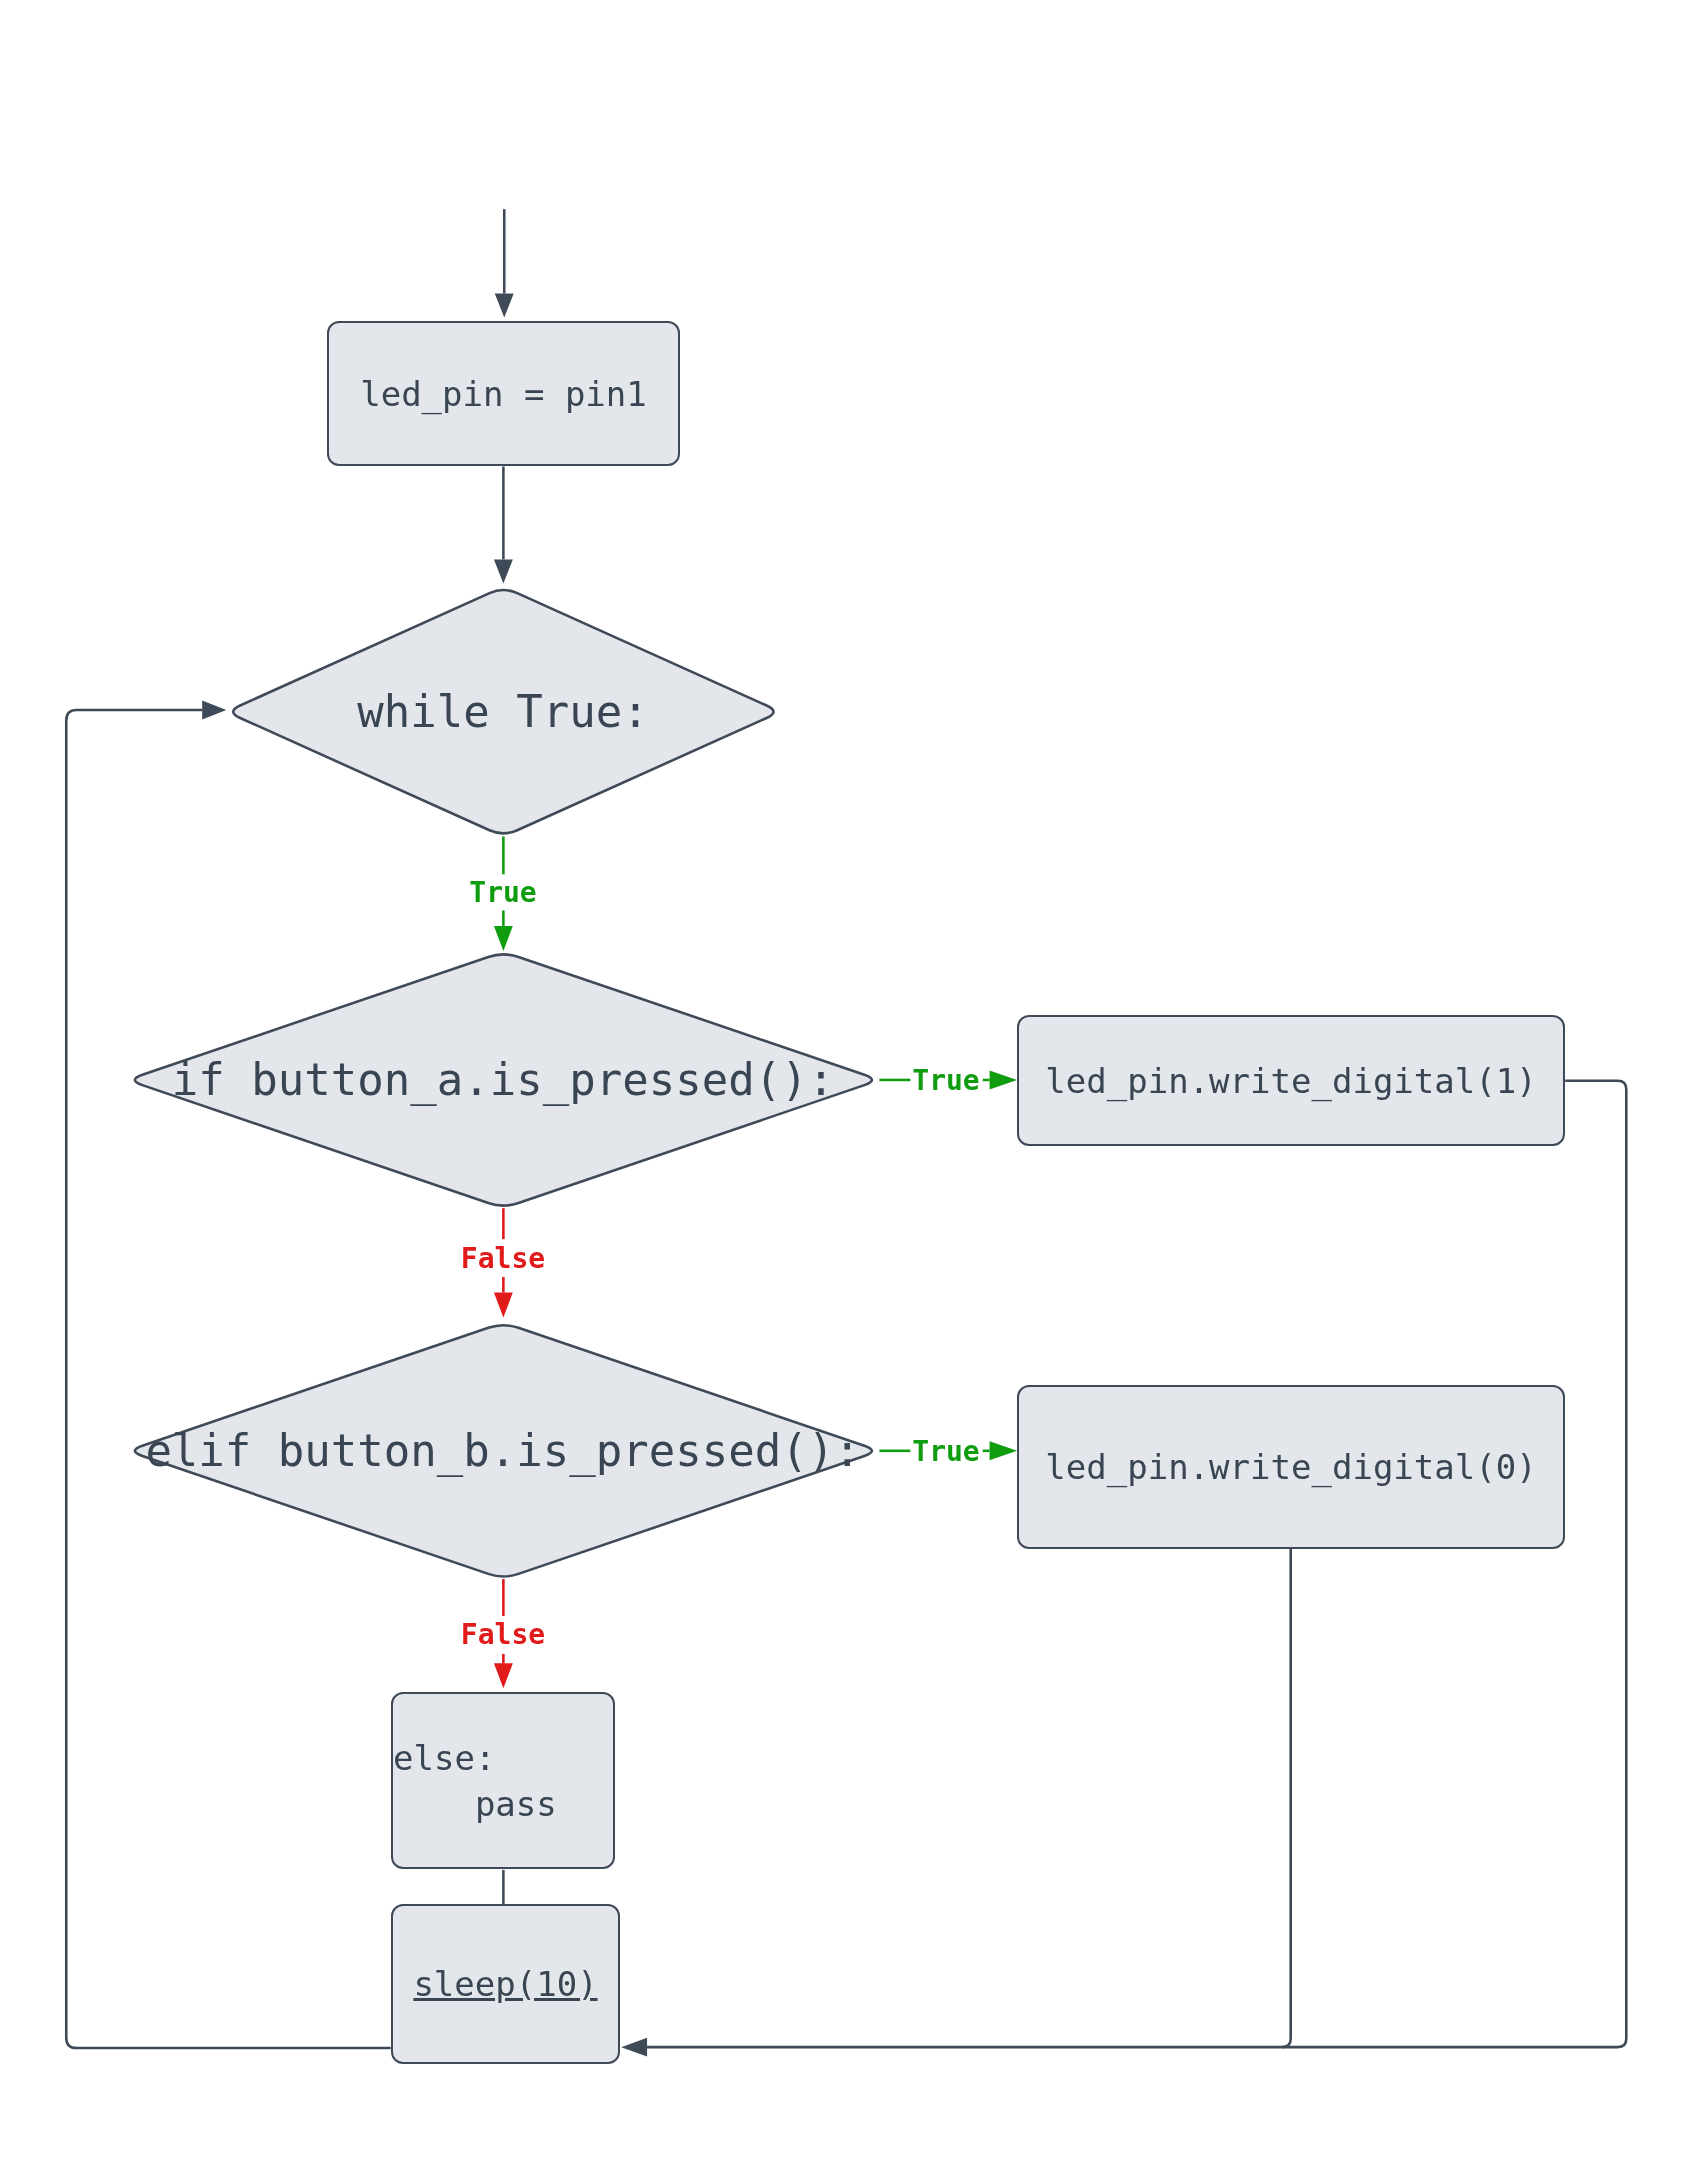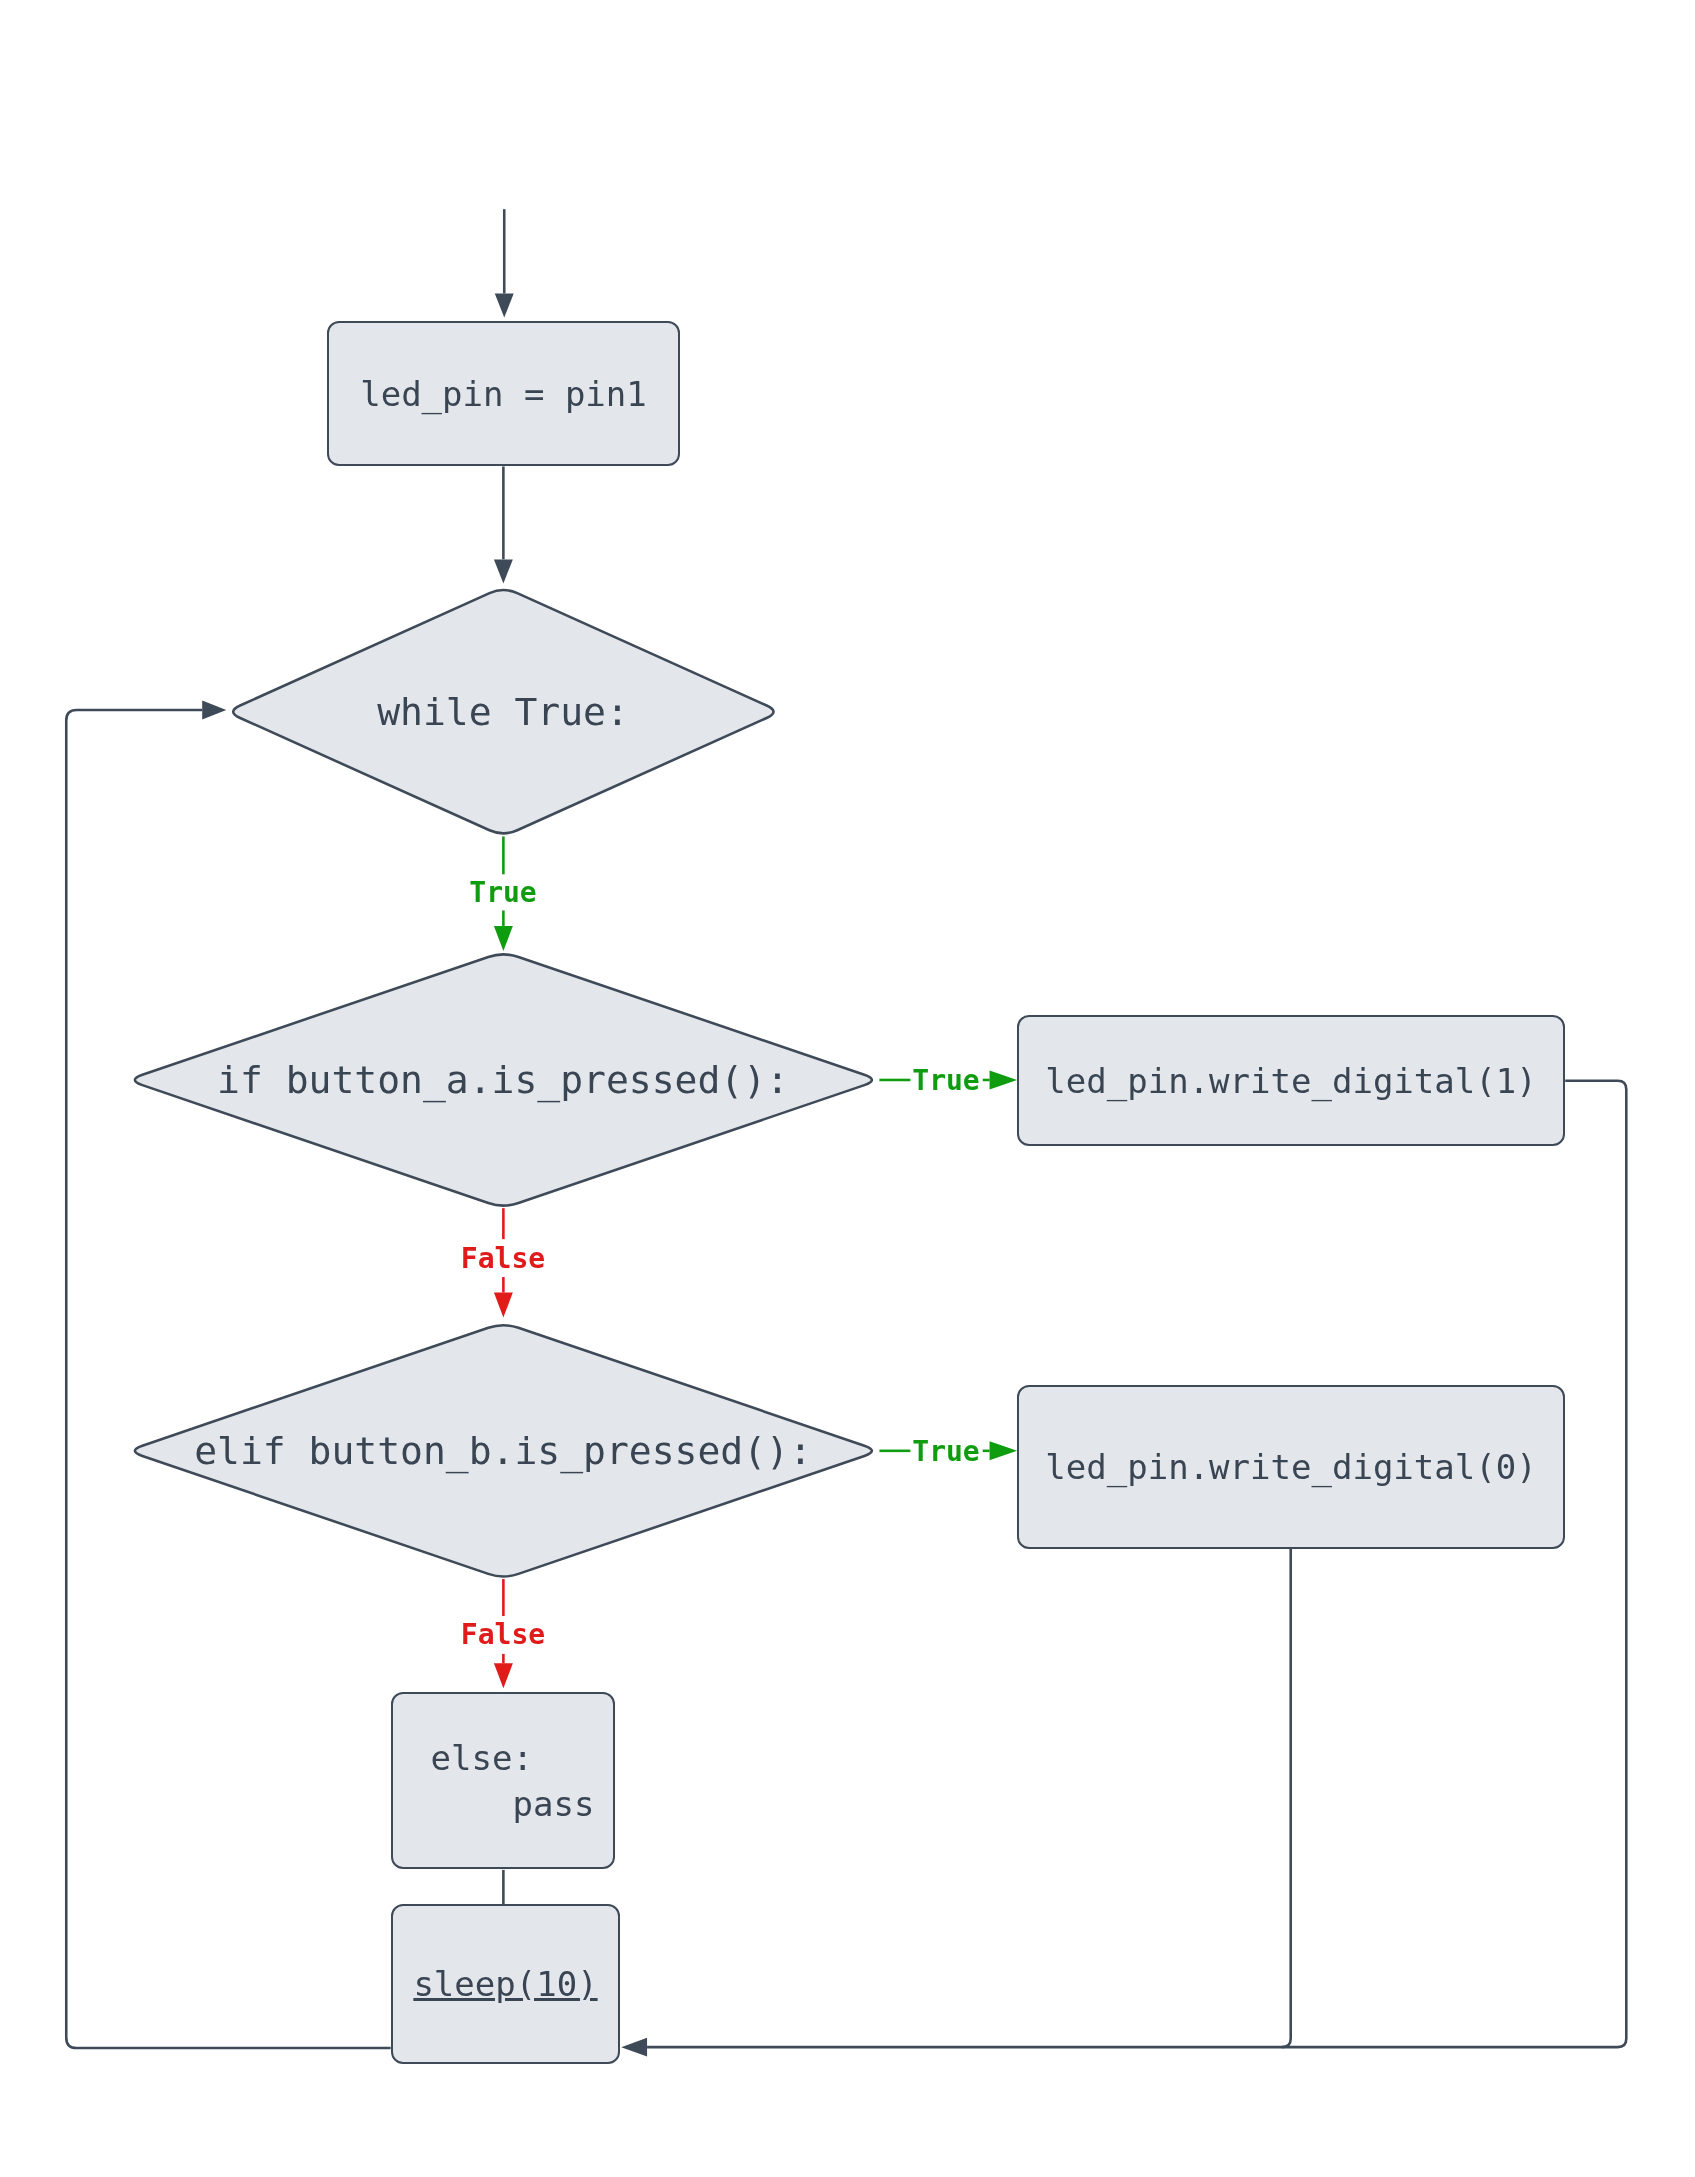--- a/index.html
+++ b/index.html
@@ -25,26 +25,26 @@
     box-sizing:border-box;
     background:var(--node-fill);
     border:2.6px solid var(--node-border);
     color:var(--text-color);
     display:flex;align-items:center;justify-content:center;
     font-size:34px;line-height:46px;
     white-space:pre;
   }
   .terminator{border-radius:73px;}
   .process{border-radius:12px;}
-  .node.left-align{justify-content:center;padding-left:19px;}
+  .node.left-align{justify-content:flex-start;}
   .diamond-label{
     position:absolute;z-index:3;
     transform:translate(-50%,-50%);
     color:var(--text-color);
-    font-size:38px;line-height:46px;white-space:pre;
+    font-size:44px;line-height:46px;white-space:pre;
   }
   .edge-label{
     position:absolute;z-index:4;
     transform:translate(-50%,-50%);
     font-weight:bold;font-size:28px;white-space:pre;
   }
   .edge-label.true{color:var(--true-color);text-align:right;}
   .edge-label.false{color:var(--false-color);}
   .wire{fill:none;stroke:var(--line-color);stroke-width:3;}
   .wire.green{stroke:var(--true-color);}

